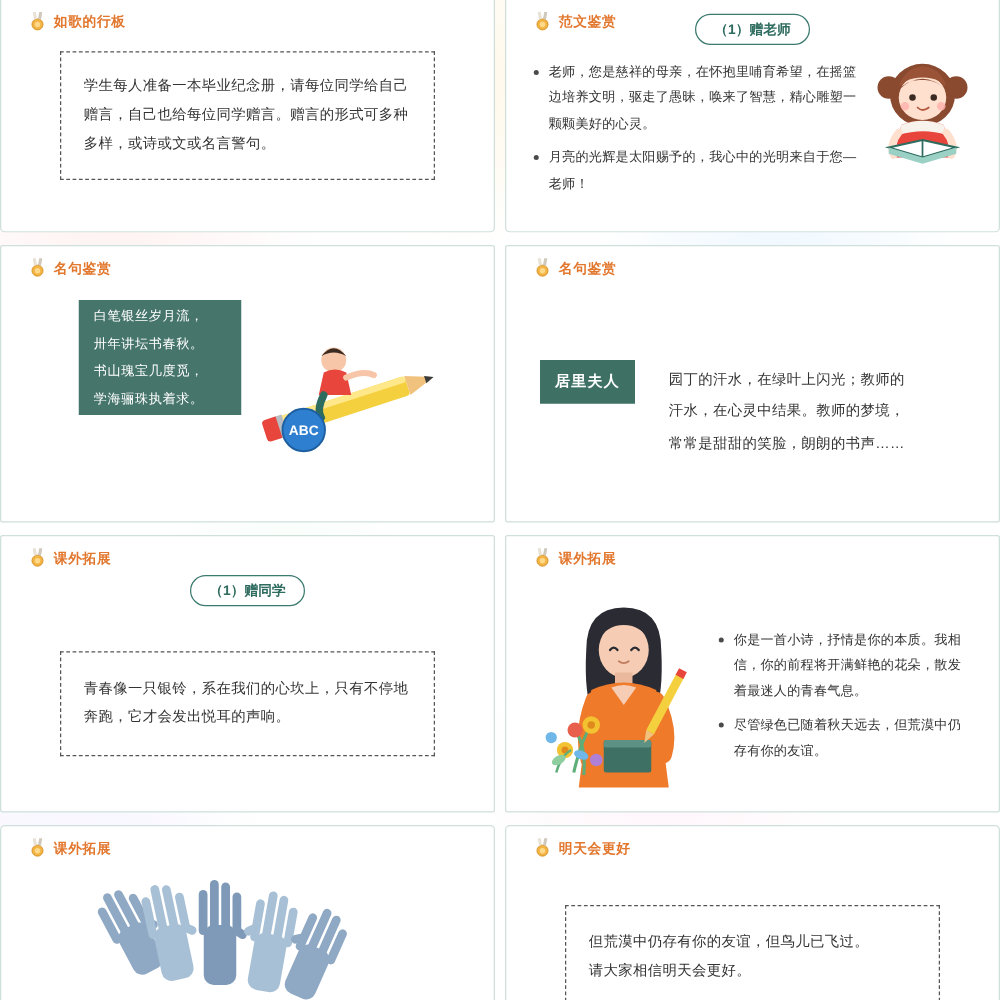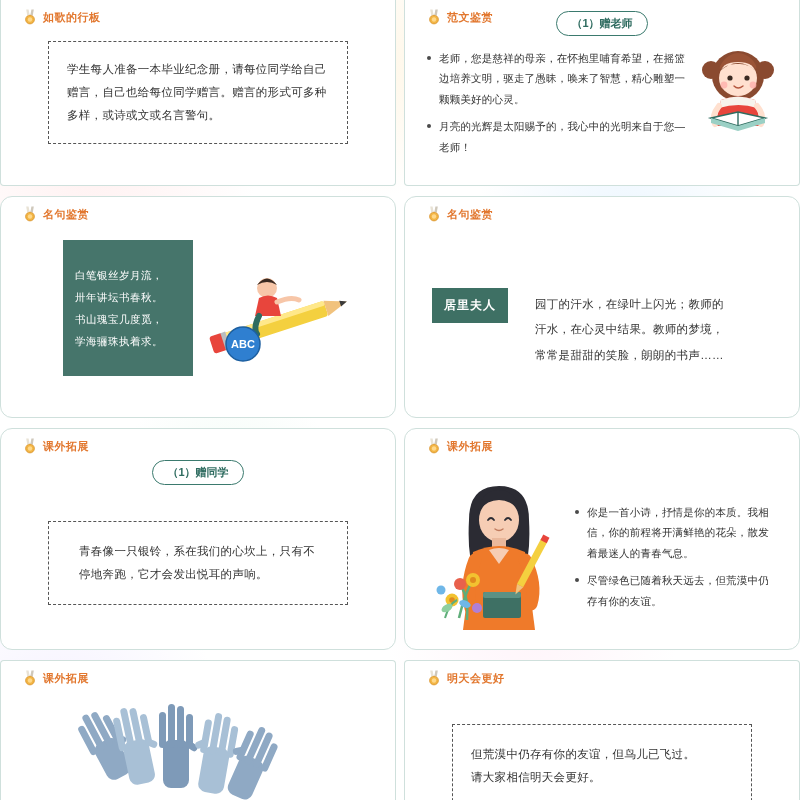--- a/index.html
+++ b/index.html
@@ -33,21 +33,21 @@
     display: grid;
     grid-template-columns: 396px 396px;
     grid-template-rows: 186px 222px 222px 170px;
     column-gap: 8px;
     row-gap: 10px;
     padding: 0px 0px 0 0;
   }
   .slide {
     background: #ffffff;
     border: 1px solid #cfe0dc;
-    border-radius: 12px;
+    border-radius: 2px;
     position: relative;
     overflow: hidden;
     box-sizing: border-box;
   }
   .slide.first-row { border-top: none; border-radius: 0 0 4px 4px; }
   .slide.last-row { border-bottom: none; border-radius: 4px 4px 0 0; }
 
   
   .sl-head {
     display: flex;
@@ -114,21 +114,21 @@
     width: 4px;
     height: 4px;
     background: #4a4a4a;
     border-radius: 50%;
   }
   .green-card {
     background: #46756b;
     color: #ffffff;
     font-size: 10.5px;
     line-height: 2.1;
-    padding: 24px 12px;
+    padding: 2px 12px;
     letter-spacing: 0.5px;
   }
   .tag-card {
     background: #3e7064;
     color: #ffffff;
     font-size: 12px;
     font-weight: bold;
     padding: 9px 12px;
     letter-spacing: 1px;
     display: inline-block;
@@ -292,21 +292,21 @@
             <circle cx="7" cy="10.5" r="2.2" fill="#ffd88a"></circle>
             <path d="M3.2 0.5 L5.6 0.5 L6.6 6 L4.2 6.6 Z" fill="#e8e2d5"></path>
             <path d="M10.8 0.5 L8.4 0.5 L7.4 6 L9.8 6.6 Z" fill="#cfc8bb"></path>
           </svg>
         </span>
         <span class="sl-title">课外拓展</span>
       </div>
       <div class="center" style="margin-top:6px;">
         <span class="pill">（1）赠同学</span>
       </div>
-      <div class="dashbox" style="width:300px;margin-top:36px;padding:18px 30px;">
+      <div class="dashbox" style="width:300px;margin-top:36px;padding:18px 18px;">
         <div class="body-text">青春像一只银铃，系在我们的心坎上，只有不停地奔跑，它才会发出悦耳的声响。</div>
       </div>
     </div>
 
     <div class="slide">
       <div class="sl-head">
         <span class="medal">
           <svg width="14" height="16" viewBox="0 0 14 16">
             <circle cx="7" cy="10.5" r="4.4" fill="#f2b544" stroke="#d9922a" stroke-width="0.8"></circle>
             <circle cx="7" cy="10.5" r="2.2" fill="#ffd88a"></circle>

